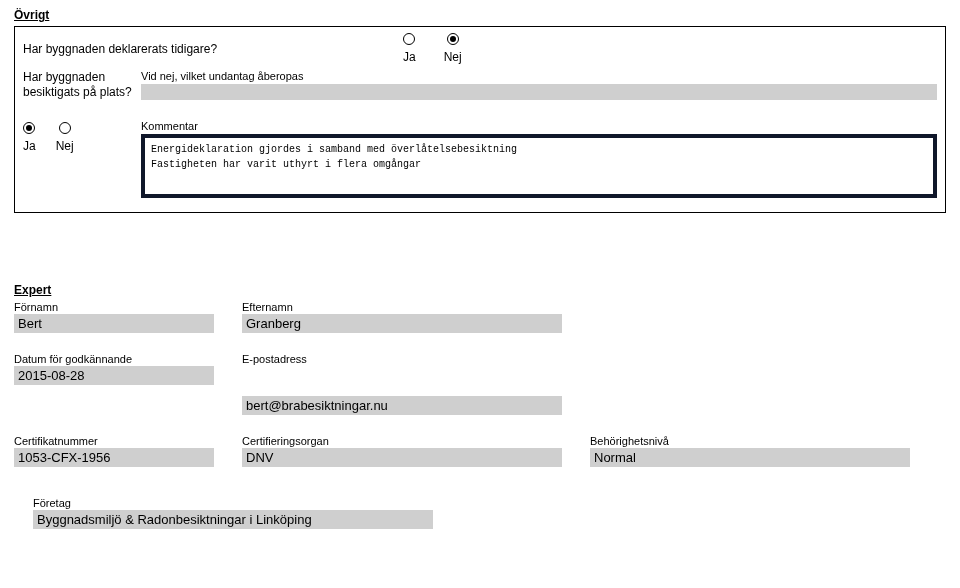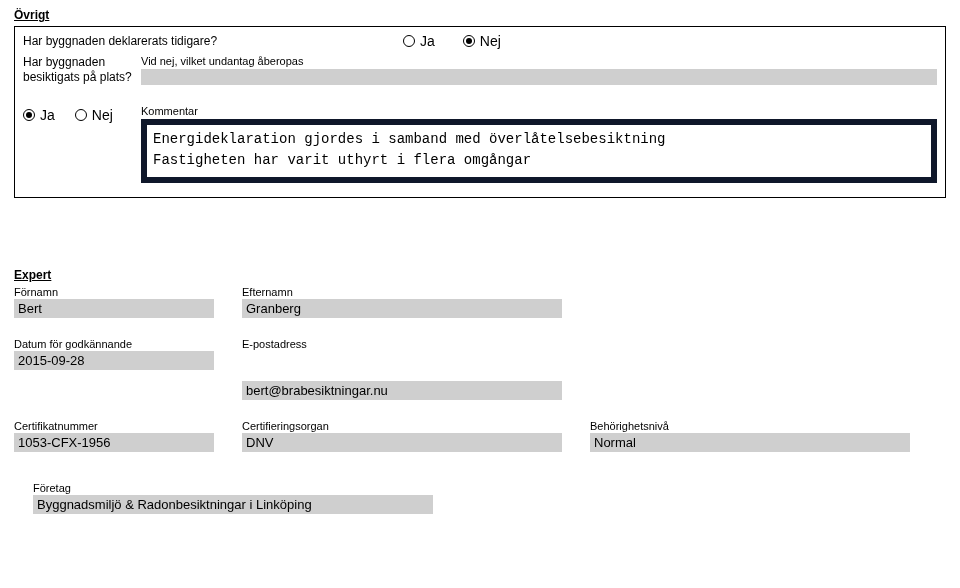--- a/index.html
+++ b/index.html
@@ -62,34 +62,35 @@
     flex: 0 0 118px;
     display: flex;
     align-items: center;
     gap: 20px;
     padding-top: 2px;
   }
   .row3-right {
     flex: 1;
   }
   .comment-box {
-    border: 6px solid #0f172a;
+    border: 4px solid #0f172a;
     background: #fff;
     font-family: "Courier New", Courier, monospace;
-    font-size: 14px;
+    font-size: 10px;
     line-height: 1.5;
     padding: 4px 6px;
     min-height: 64px;
     margin-top: 2px;
   }
   .radio {
     display: inline-flex;
     align-items: center;
     gap: 5px;
-    font-size: 14px;
+    font-size: 12px;
+    flex-direction: column;
   }
   .radio-circle {
     width: 12px;
     height: 12px;
     border: 1px solid #000;
     border-radius: 50%;
     display: inline-flex;
     align-items: center;
     justify-content: center;
     background: #fff;
@@ -192,21 +193,21 @@
     <div class="field-value">Bert</div>
   </div>
   <div class="field col-efternamn">
     <div class="field-label">Efternamn</div>
     <div class="field-value">Granberg</div>
   </div>
   <div style="flex-basis:100%;height:0"></div>
 
   <div class="field col-date">
     <div class="field-label">Datum för godkännande</div>
-    <div class="field-value">2015-09-28</div>
+    <div class="field-value">2015-08-28</div>
   </div>
   <div class="field col-email">
     <div class="field-label">E-postadress</div>
     <div class="field-value">bert@brabesiktningar.nu</div>
   </div>
   <div style="flex-basis:100%;height:0"></div>
 
   <div class="field col-cert">
     <div class="field-label">Certifikatnummer</div>
     <div class="field-value">1053-CFX-1956</div>

